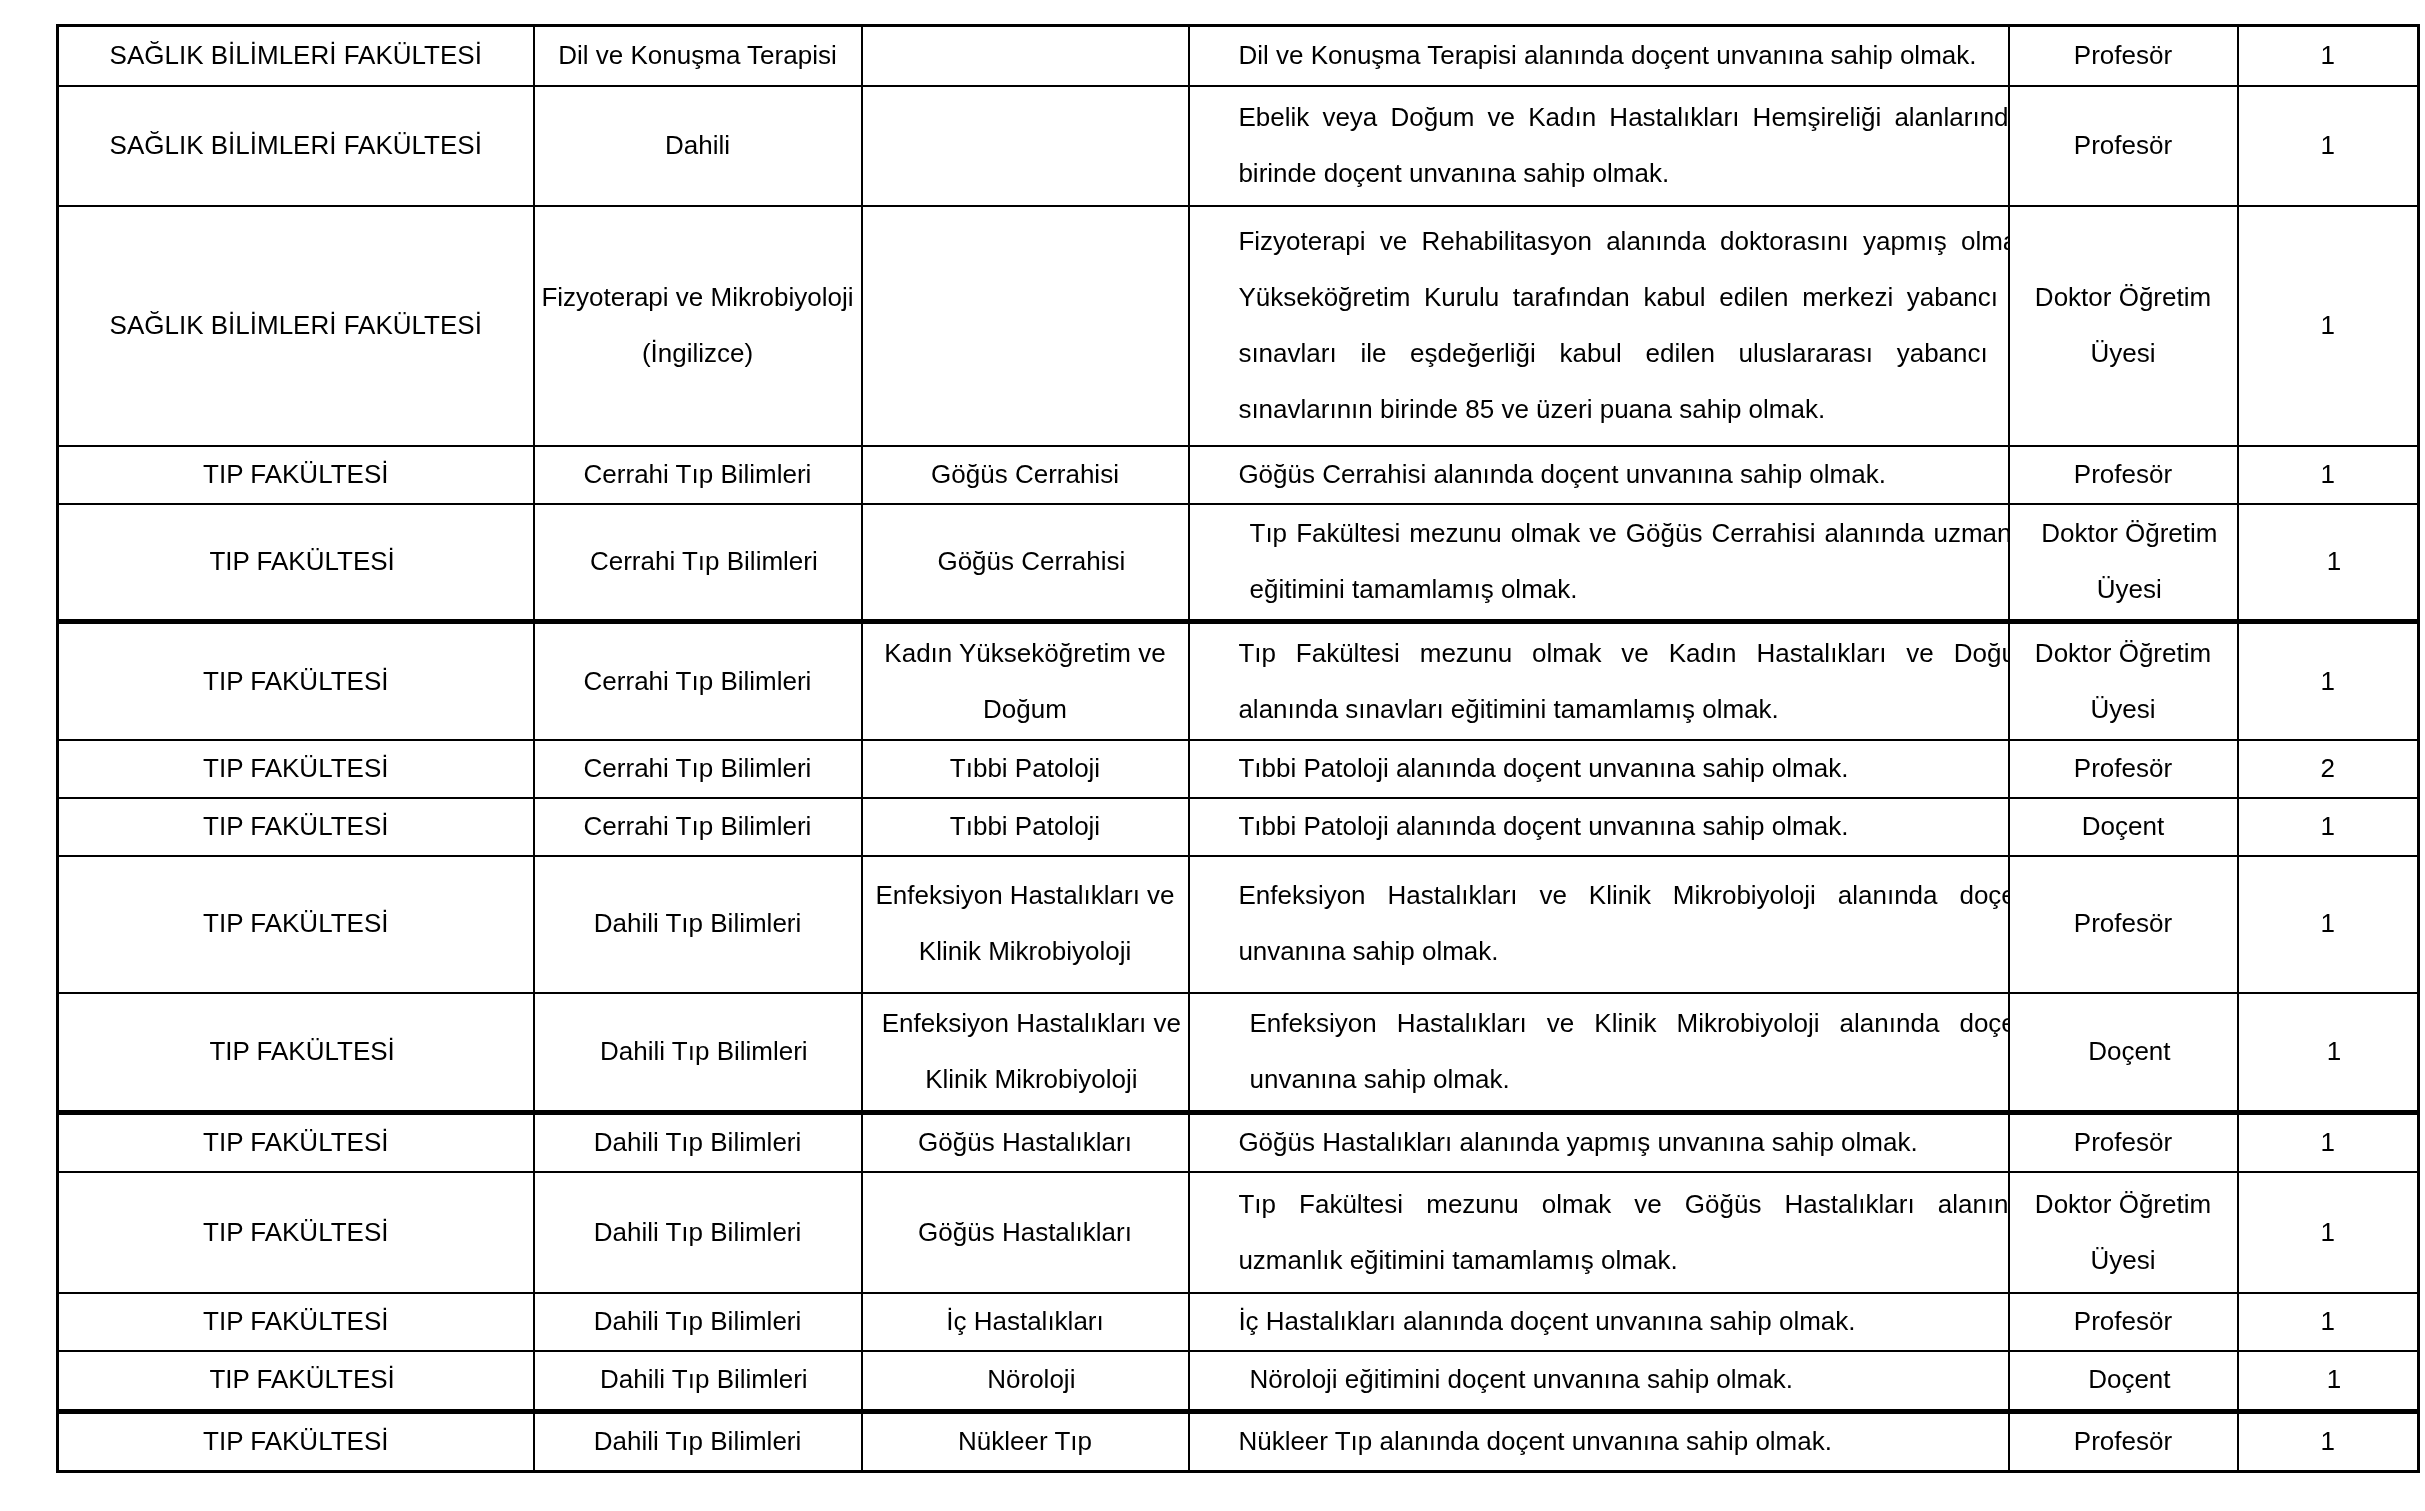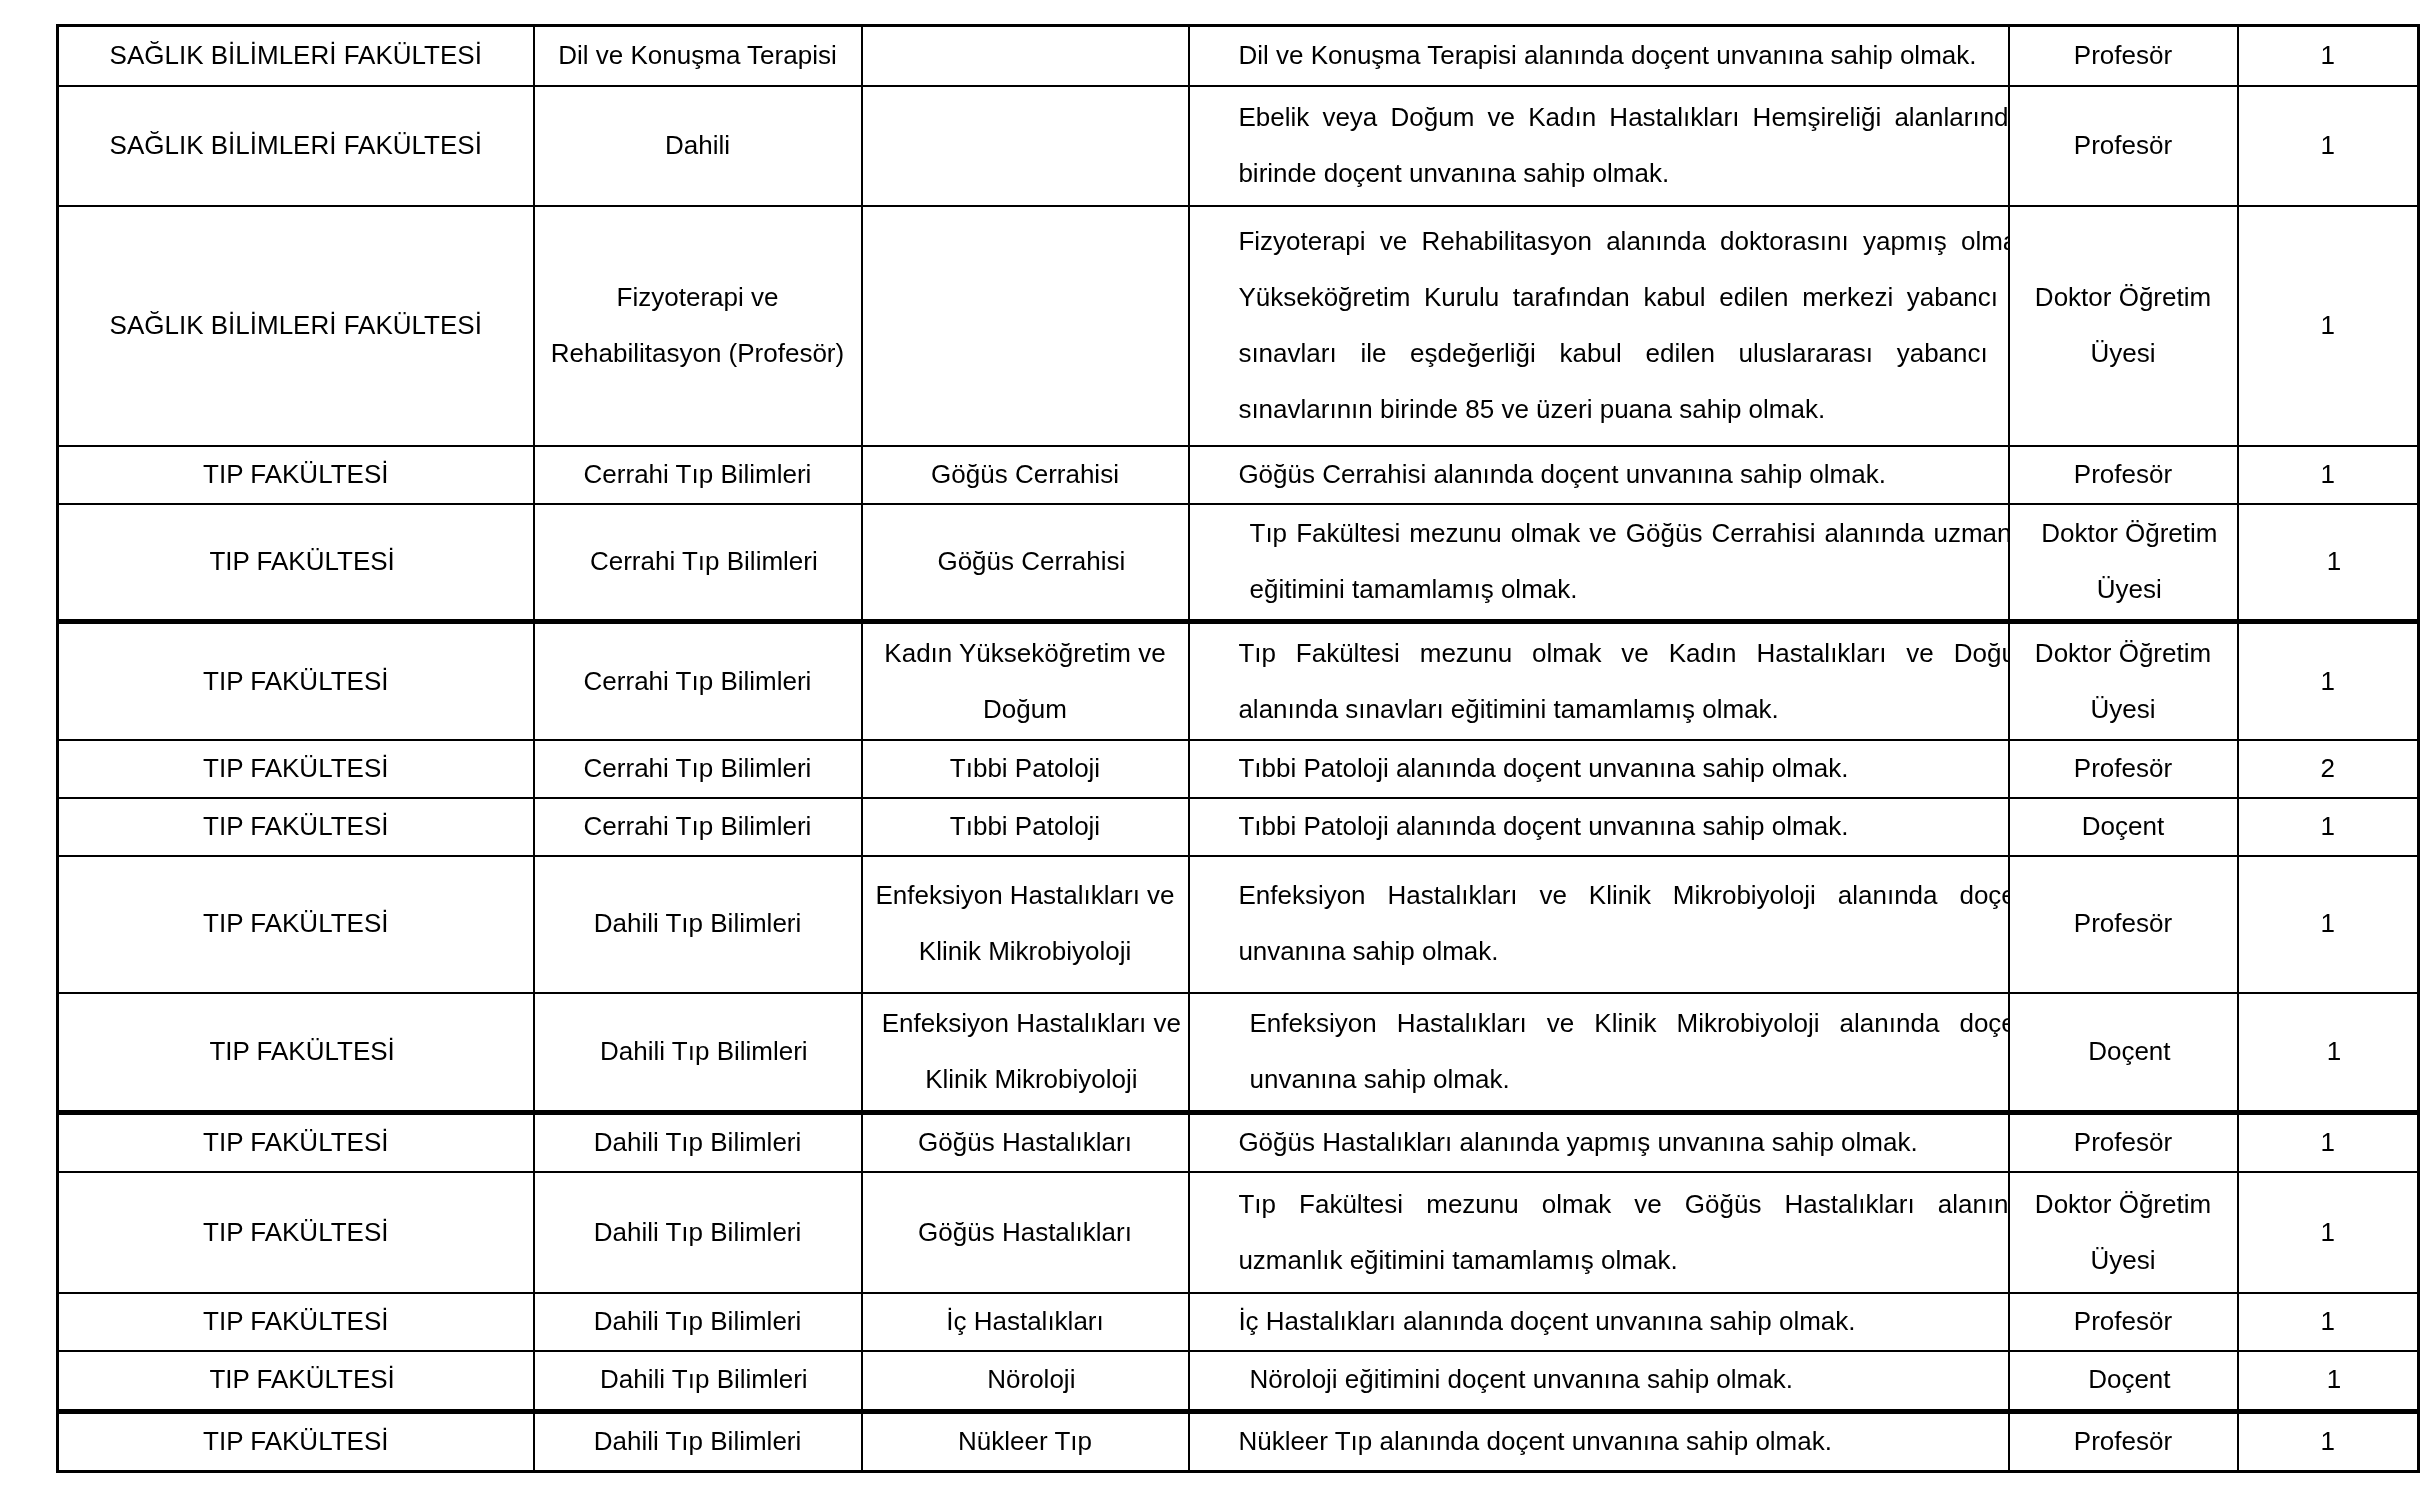--- a/index.html
+++ b/index.html
@@ -106,21 +106,21 @@
           </td>
           <td class="ctr">
             <div>1</div>
           </td>
         </tr>
         <tr style="height: 240px;">
           <td class="ctr">
             <div>SAĞLIK BİLİMLERİ FAKÜLTESİ</div>
           </td>
           <td class="ctr">
-            <div>Fizyoterapi ve Rehabilitasyon (Profesör)</div>
+            <div>Fizyoterapi ve Mikrobiyoloji (İngilizce)</div>
           </td>
           <td class="ctr">
             <div></div>
           </td>
           <td class="req">
             <div>Fizyoterapi ve Rehabilitasyon alanında doktorasını yapmış olmak. Yükseköğretim Kurulu tarafından kabul edilen merkezi yabancı dil sınavları ile eşdeğerliği kabul edilen uluslararası yabancı dil sınavlarının birinde 85 ve üzeri puana sahip olmak.</div>
           </td>
           <td class="ctr">
             <div>Doktor Öğretim Üyesi</div>
           </td>

